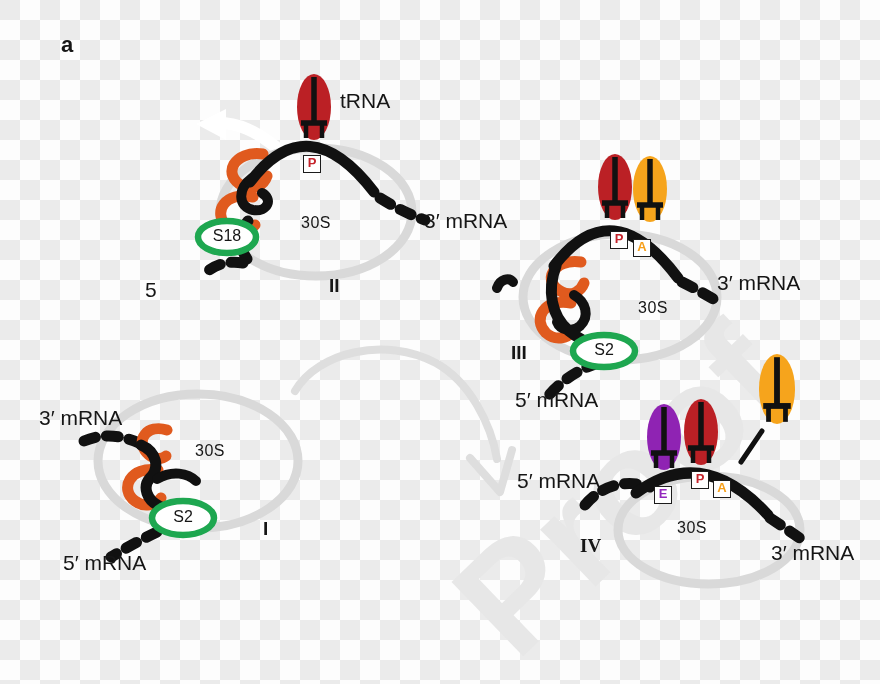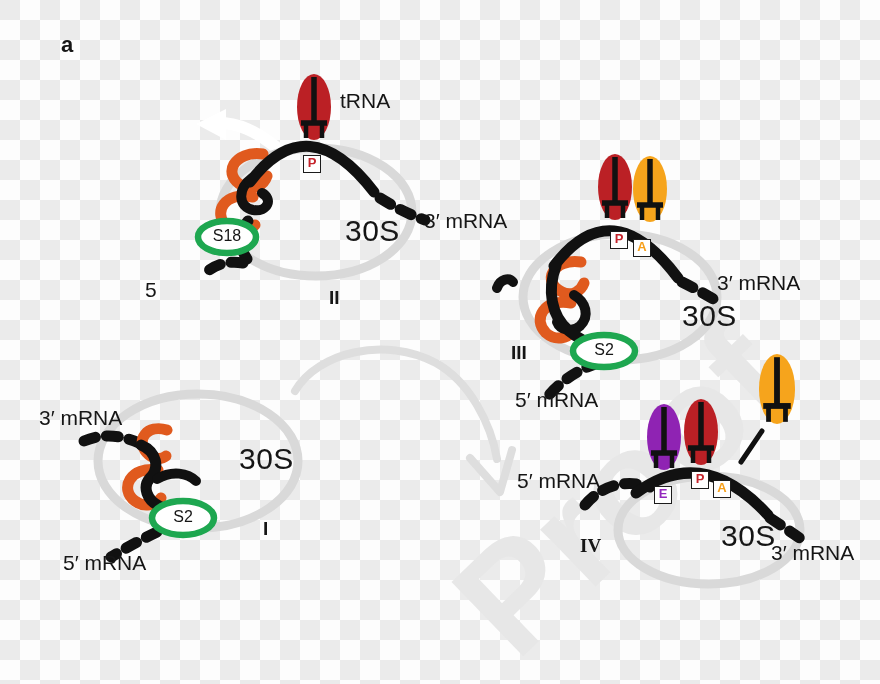--- a/index.html
+++ b/index.html
@@ -7,21 +7,21 @@
     position:relative;
     width:880px;height:684px;
     overflow:hidden;
     font-family:"Liberation Sans",sans-serif;
     background:repeating-conic-gradient(#fdfdfd 0% 25%, #ebebeb 0% 50%);
     background-size:40px 40px;
   }
   .canvas svg{position:absolute;left:0;top:0;}
   .lbl{position:absolute;color:#161616;white-space:nowrap;line-height:1.05;}
   .sm{font-size:21px;}
-  .big{font-size:30px;letter-spacing:.5px;margin-left:44px;}
+  .big{font-size:16px;letter-spacing:.5px;}
   .rom{font-size:19px;font-weight:bold;}
   .panel{font-size:22px;font-weight:bold;}
   .oval-lbl{font-size:16px;text-align:center;width:60px;}
   .site-box{
     position:absolute;width:18px;height:18px;box-sizing:border-box;
     border:1.7px solid #1b1b1b;background:#fff;
     font-size:13px;font-weight:bold;text-align:center;line-height:14.5px;
   }
   .siteP{color:#c5232b;}
   .siteA{color:#f7a01b;}
@@ -107,21 +107,21 @@
   </svg>
 
   <div class="lbl panel" style="left:61px;top:33px;">a</div>
 
   <div class="lbl sm" style="left:340px;top:90px;">tRNA</div>
   <div class="site-box siteP" style="left:303px;top:155px;">P</div>
   <div class="lbl big" style="left:301px;top:215px;">30S</div>
   <div class="lbl oval-lbl" style="left:197px;top:228px;">S18</div>
   <div class="lbl sm" style="left:424px;top:210px;">3′ mRNA</div>
   <div class="lbl sm" style="left:145px;top:279px;">5</div>
-  <div class="lbl rom" style="left:329px;top:288px;">II</div>
+  <div class="lbl rom" style="left:329px;top:276px;">II</div>
 
   <div class="site-box siteP" style="left:610px;top:231px;">P</div>
   <div class="site-box siteA" style="left:633px;top:239px;">A</div>
   <div class="lbl big" style="left:638px;top:300px;">30S</div>
   <div class="lbl oval-lbl" style="left:574px;top:342px;">S2</div>
   <div class="lbl sm" style="left:717px;top:272px;">3′ mRNA</div>
   <div class="lbl sm" style="left:515px;top:389px;">5′ mRNA</div>
   <div class="lbl rom" style="left:511px;top:343px;">III</div>
 
   <div class="lbl sm" style="left:39px;top:407px;">3′ mRNA</div>

